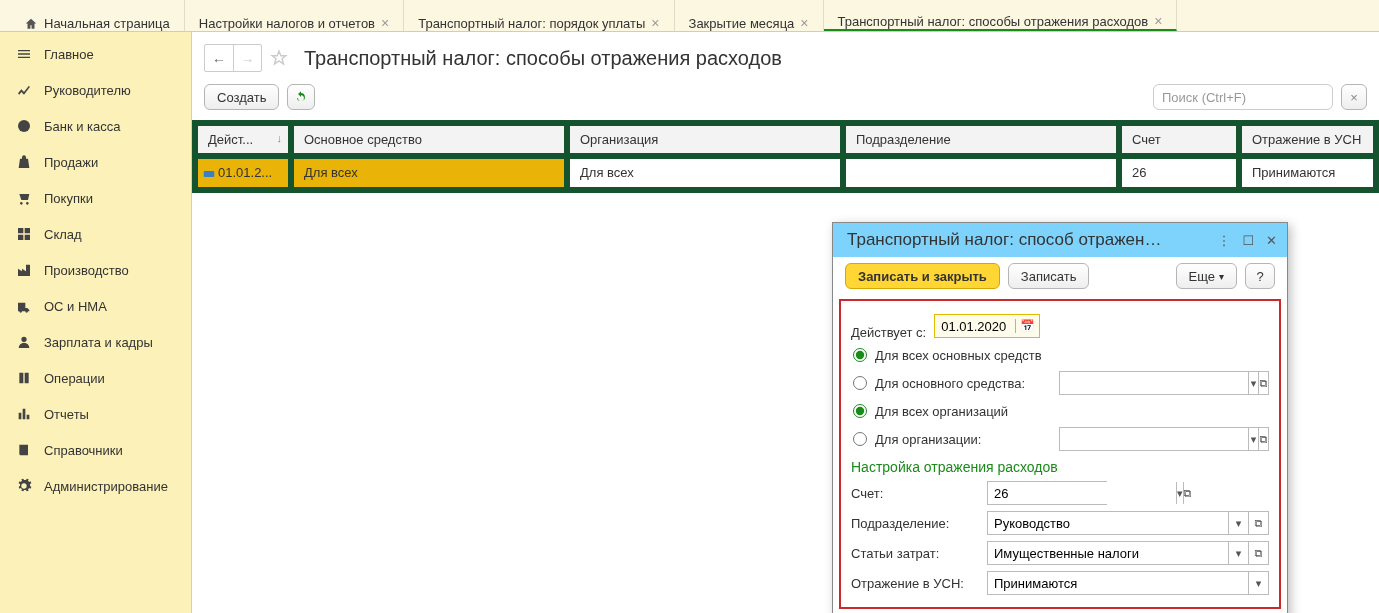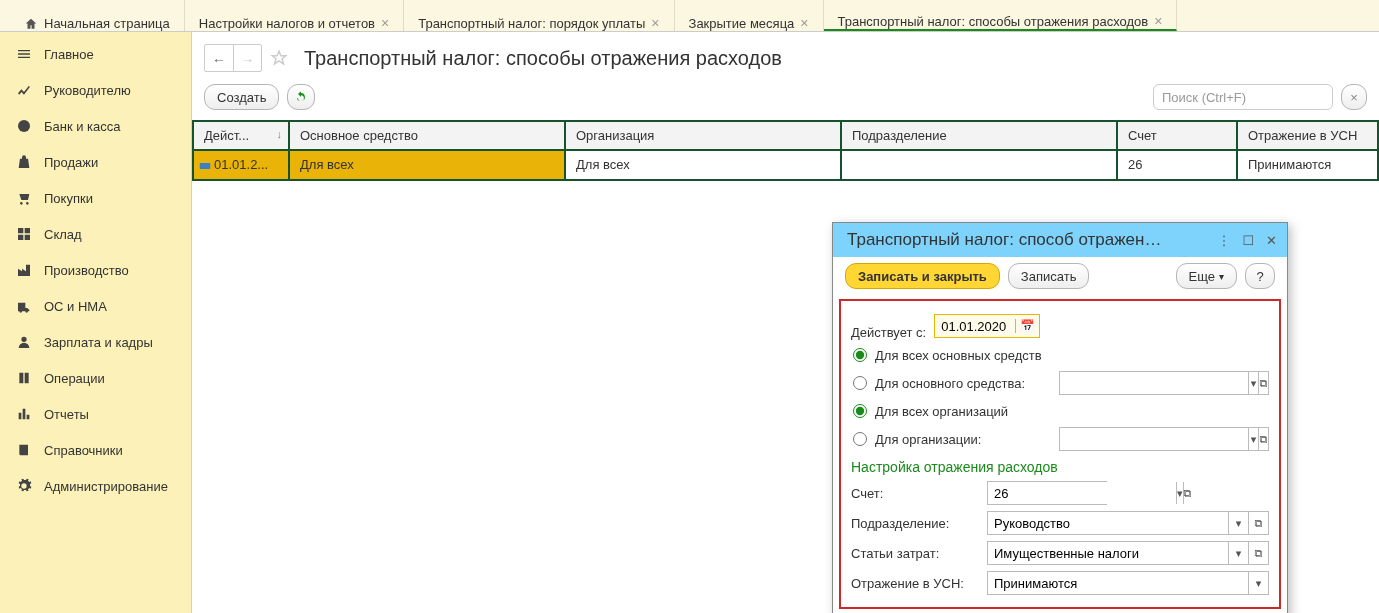--- a/index.html
+++ b/index.html
@@ -27,30 +27,30 @@
 
 .page-header { display: flex; align-items: center; gap: 8px; padding: 12px 12px 6px 12px; }
 .nav-buttons { display: flex; border: 1px solid #ccc; border-radius: 2px; height: 28px; }
 .nav-btn { width: 28px; display: flex; align-items: center; justify-content: center; cursor: pointer; font-size: 14px; color: #666; }
 .nav-btn + .nav-btn { border-left: 1px solid #ccc; }
 .page-header h1 { font-size: 20px; font-weight: normal; color: #333; margin-left: 8px; }
 .star-icon { color: #ccc; width: 18px; height: 18px; }
 
 
 .toolbar { display: flex; align-items: center; gap: 8px; padding: 6px 12px 10px 12px; }
-.btn { height: 26px; padding: 0 12px; border: 1px solid #b5b5b5; border-radius: 11px; background: linear-gradient(#fff,#eee); cursor: pointer; display: flex; align-items: center; font-size: 13px; color: #333; }
+.btn { height: 26px; padding: 0 12px; border: 1px solid #b5b5b5; border-radius: 6px; background: linear-gradient(#fff,#eee); cursor: pointer; display: flex; align-items: center; font-size: 13px; color: #333; }
 .btn.icon-only { width: 28px; padding: 0; justify-content: center; }
 .btn.yellow { background: #ffd633; border-color: #d4a800; font-weight: bold; }
 .spacer { flex: 1; }
 .search-box { border: 1px solid #ccc; height: 26px; width: 180px; padding: 12px 8px; color: #999; border-radius: 6px; display: flex; align-items: center; }
 .btn.close-search { width: 26px; padding: 0; justify-content: center; color: #888; }
 
 
 .table { width: 100%; border-collapse: collapse; }
-.table th, .table td { border: 2px solid #14532d; padding: 6px 10px; text-align: left; font-weight: normal; font-size: 13px; }
+.table th, .table td { border: 6px solid #14532d; padding: 6px 10px; text-align: left; font-weight: normal; font-size: 13px; }
 .table th { background: #f3f3f3; color: #333; position: relative; }
 .table th .sort-arrow { position: absolute; right: 6px; color: #888; font-size: 11px; }
 .table tr.sel td { background: #eab308; }
 
 
 .dialog { position: absolute; left: 640px; top: 190px; width: 456px; background: #fff; border: 1px solid #888; box-shadow: 3px 3px 10px rgba(0,0,0,.25); }
 .dlg-title { display: flex; align-items: center; height: 34px; padding: 0 10px 0 14px; background: #7dd3fc; }
 .dlg-title-text { font-size: 17px; color: #333; flex: 1; overflow: hidden; white-space: nowrap; text-overflow: ellipsis; }
 .dlg-title-icons { display: flex; gap: 12px; color: #555; }
 .dlg-title-icons span { cursor: pointer; }

